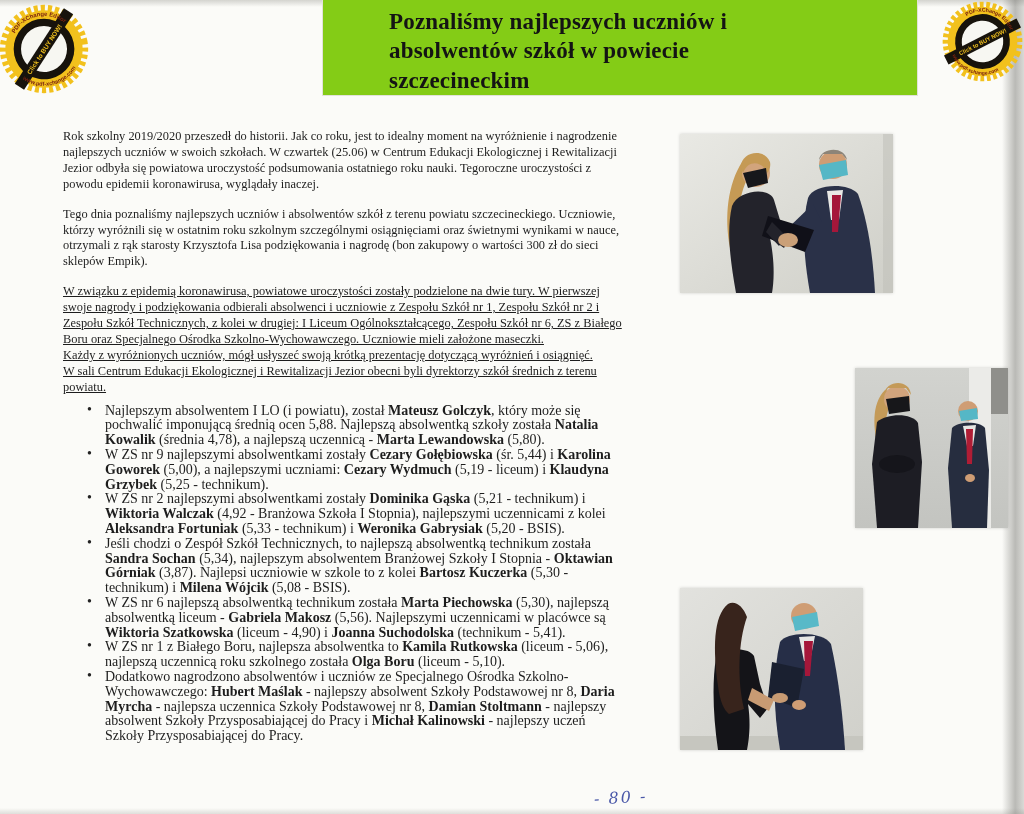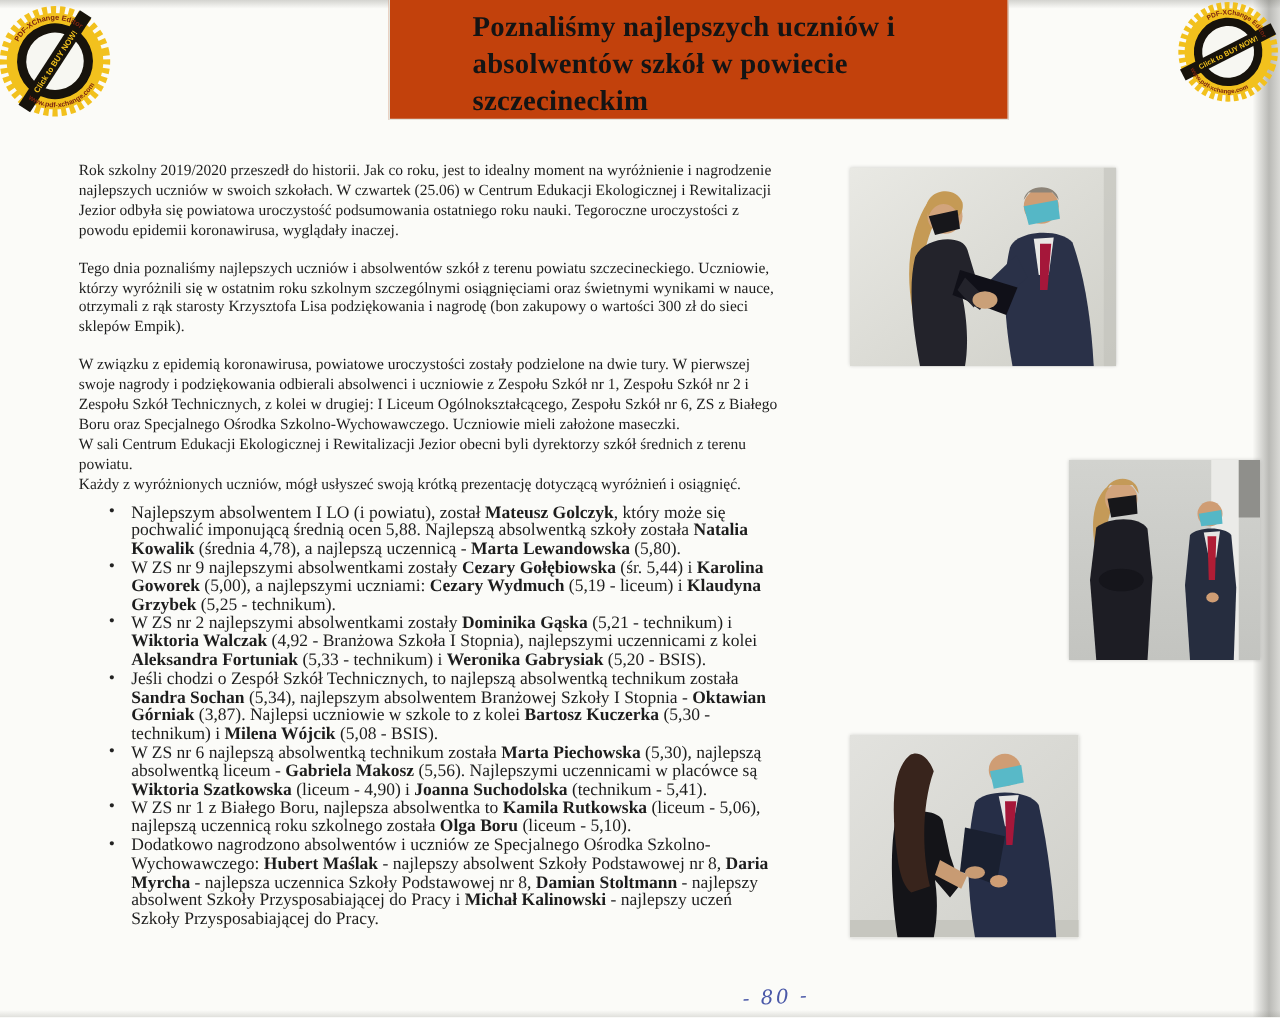--- a/index.html
+++ b/index.html
@@ -11,33 +11,33 @@
   
   .edge-top{position:absolute;left:0;top:0;width:100%;height:7px;
     background:linear-gradient(to bottom,rgba(120,120,112,.30),rgba(120,120,112,0));}
   .edge-right{position:absolute;right:0;top:0;width:22px;height:100%;
     background:linear-gradient(to right,rgba(100,100,95,0),rgba(95,95,90,.42) 60%,rgba(140,140,135,.30));}
   .edge-bottom{position:absolute;left:0;bottom:0;width:100%;height:6px;
     background:linear-gradient(to top,rgba(120,120,112,.22),rgba(120,120,112,0));}
 
   
   .title-box{
-    position:absolute;left:311px;top:0;width:496px;height:96px;
-    background:#c2410c;border:1px solid #e2e2da;border-top:none;box-sizing:border-box;
+    position:absolute;left:322px;top:0;width:596px;height:96px;
+    background:#84cc16;border:1px solid #e2e2da;border-top:none;box-sizing:border-box;
   }
   .title-box h1{
     margin:7px 0 0 66px;width:424px;
     font-family:"Liberation Serif",serif;font-weight:bold;
     font-size:23px;line-height:1.28;color:#141414;letter-spacing:.2px;
   }
 
   
   .content{position:absolute;left:63px;top:128px;width:562px;color:#1d1d1d;}
   .para{font-size:12.4px;line-height:15.9px;margin:1px 0 14px 0;text-align:left;}
-  .para-tight{margin:0;}
+  .para-tight{margin:0;text-decoration:underline;}
   ul.awards{margin:8px 0 0 0;padding:0 0 0 24px;list-style:none;}
   ul.awards li{
     position:relative;padding-left:18px;margin:0;
     font-size:14px;line-height:14.8px;
   }
   ul.awards li::before{content:"\2022";position:absolute;left:0;top:-1px;font-size:14px;color:#222;}
   .bold{font-weight:bold;}
 
   
   .photo{position:absolute;box-shadow:0 0 3px rgba(0,0,0,.18);}
@@ -111,22 +111,22 @@
   </div>
 
   <div class="title-box">
     <h1>Poznaliśmy najlepszych uczniów i absolwentów szkół w powiecie szczecineckim</h1>
   </div>
 
   <div class="content">
     <p class="para">Rok szkolny 2019/2020 przeszedł do historii. Jak co roku, jest to idealny moment na wyróżnienie i nagrodzenie najlepszych uczniów w swoich szkołach. W czwartek (25.06) w Centrum Edukacji Ekologicznej i Rewitalizacji Jezior odbyła się powiatowa uroczystość podsumowania ostatniego roku nauki. Tegoroczne uroczystości z powodu epidemii koronawirusa, wyglądały inaczej.</p>
     <p class="para">Tego dnia poznaliśmy najlepszych uczniów i absolwentów szkół z terenu powiatu szczecineckiego. Uczniowie, którzy wyróżnili się w ostatnim roku szkolnym szczególnymi osiągnięciami oraz świetnymi wynikami w nauce, otrzymali z rąk starosty Krzysztofa Lisa podziękowania i nagrodę (bon zakupowy o wartości 300 zł do sieci sklepów Empik).</p>
     <p class="para para-tight">W związku z epidemią koronawirusa, powiatowe uroczystości zostały podzielone na dwie tury. W pierwszej swoje nagrody i podziękowania odbierali absolwenci i uczniowie z Zespołu Szkół nr 1, Zespołu Szkół nr 2 i Zespołu Szkół Technicznych, z kolei w drugiej: I Liceum Ogólnokształcącego, Zespołu Szkół nr 6, ZS z Białego Boru oraz Specjalnego Ośrodka Szkolno-Wychowawczego. Uczniowie mieli założone maseczki.</p>
+    <p class="para para-tight">Każdy z wyróżnionych uczniów, mógł usłyszeć swoją krótką prezentację dotyczącą wyróżnień i osiągnięć.</p>
     <p class="para para-tight">W sali Centrum Edukacji Ekologicznej i Rewitalizacji Jezior obecni byli dyrektorzy szkół średnich z terenu powiatu.</p>
-    <p class="para para-tight">Każdy z wyróżnionych uczniów, mógł usłyszeć swoją krótką prezentację dotyczącą wyróżnień i osiągnięć.</p>
     <ul class="awards">
       <li><span>Najlepszym absolwentem I LO (i powiatu), został </span><span class="bold">Mateusz Golczyk</span><span>, który może się pochwalić imponującą średnią ocen 5,88. Najlepszą absolwentką szkoły została </span><span class="bold">Natalia Kowalik</span><span> (średnia 4,78), a najlepszą uczennicą - </span><span class="bold">Marta Lewandowska</span><span> (5,80).</span></li>
       <li><span>W ZS nr 9 najlepszymi absolwentkami zostały </span><span class="bold">Cezary Gołębiowska</span><span> (śr. 5,44) i </span><span class="bold">Karolina Goworek</span><span> (5,00), a najlepszymi uczniami: </span><span class="bold">Cezary Wydmuch</span><span> (5,19 - liceum) i </span><span class="bold">Klaudyna Grzybek</span><span> (5,25 - technikum).</span></li>
       <li><span>W ZS nr 2 najlepszymi absolwentkami zostały </span><span class="bold">Dominika Gąska</span><span> (5,21 - technikum) i </span><span class="bold">Wiktoria Walczak</span><span> (4,92 - Branżowa Szkoła I Stopnia), najlepszymi uczennicami z kolei </span><span class="bold">Aleksandra Fortuniak</span><span> (5,33 - technikum) i </span><span class="bold">Weronika Gabrysiak</span><span> (5,20 - BSIS).</span></li>
       <li><span>Jeśli chodzi o Zespół Szkół Technicznych, to najlepszą absolwentką technikum została </span><span class="bold">Sandra Sochan</span><span> (5,34), najlepszym absolwentem Branżowej Szkoły I Stopnia - </span><span class="bold">Oktawian Górniak</span><span> (3,87). Najlepsi uczniowie w szkole to z kolei </span><span class="bold">Bartosz Kuczerka</span><span> (5,30 - technikum) i </span><span class="bold">Milena Wójcik</span><span> (5,08 - BSIS).</span></li>
       <li><span>W ZS nr 6 najlepszą absolwentką technikum została </span><span class="bold">Marta Piechowska</span><span> (5,30), najlepszą absolwentką liceum - </span><span class="bold">Gabriela Makosz</span><span> (5,56). Najlepszymi uczennicami w placówce są </span><span class="bold">Wiktoria Szatkowska</span><span> (liceum - 4,90) i </span><span class="bold">Joanna Suchodolska</span><span> (technikum - 5,41).</span></li>
       <li><span>W ZS nr 1 z Białego Boru, najlepsza absolwentka to </span><span class="bold">Kamila Rutkowska</span><span> (liceum - 5,06), najlepszą uczennicą roku szkolnego została </span><span class="bold">Olga Boru</span><span> (liceum - 5,10).</span></li>
       <li><span>Dodatkowo nagrodzono absolwentów i uczniów ze Specjalnego Ośrodka Szkolno-Wychowawczego: </span><span class="bold">Hubert Maślak</span><span> - najlepszy absolwent Szkoły Podstawowej nr 8, </span><span class="bold">Daria Myrcha</span><span> - najlepsza uczennica Szkoły Podstawowej nr 8, </span><span class="bold">Damian Stoltmann</span><span> - najlepszy absolwent Szkoły Przysposabiającej do Pracy i </span><span class="bold">Michał Kalinowski</span><span> - najlepszy uczeń Szkoły Przysposabiającej do Pracy.</span></li>
     </ul>
   </div>

